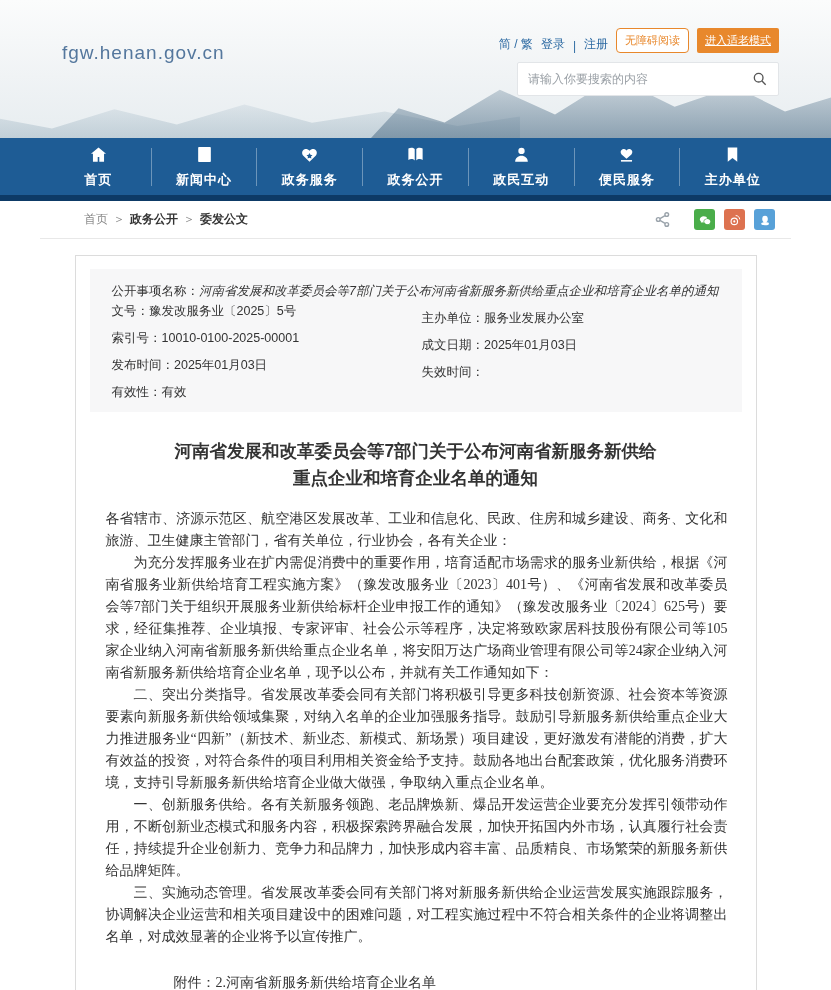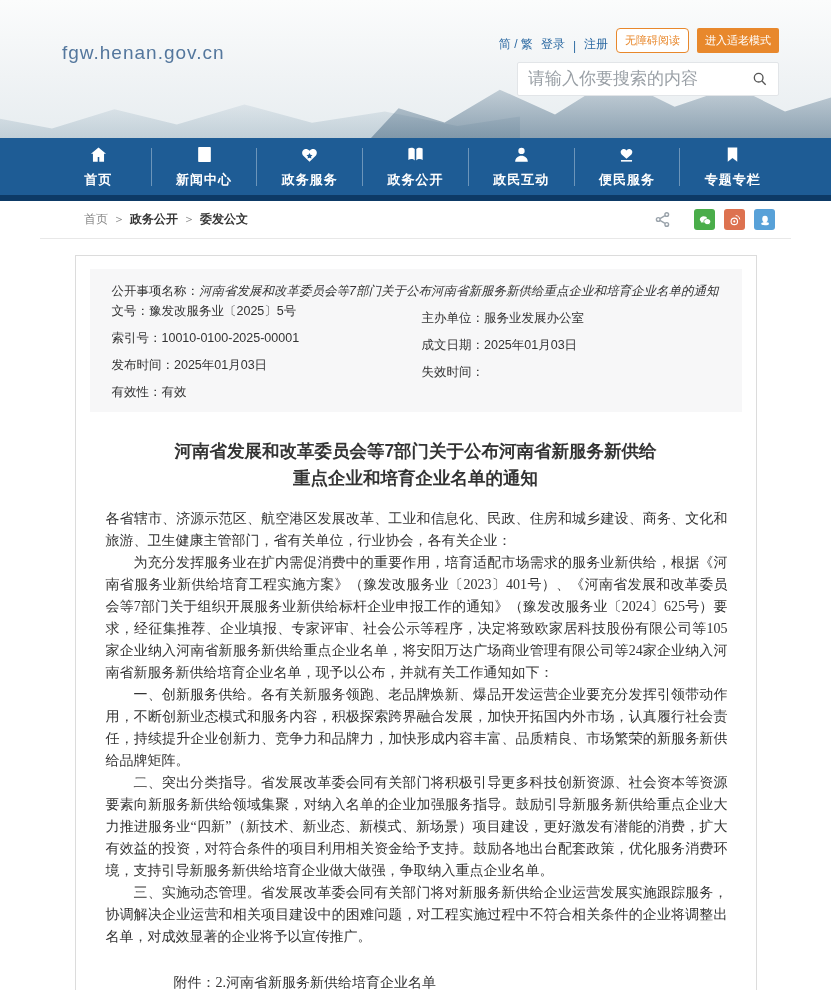--- a/index.html
+++ b/index.html
@@ -20,25 +20,25 @@
     text-shadow: 1px 1px 0 rgba(255,255,255,.8); }
   .site-domain { margin-top: 18px; font-size: 19px; color: #54779d; letter-spacing: 1px; }
   .header-right { position: absolute; top: 28px; right: 52px; width: 292px; }
   .top-row { display: flex; align-items: flex-end; justify-content: flex-end; gap: 8px;
     font-size: 12px; color: #2e6ba3; white-space: nowrap; }
   .top-link { color: #2e6ba3; cursor: pointer; }
   .top-sep { color: #2e6ba3; }
   .btn-access { height: 25px; line-height: 23px; padding: 0 8px; font-size: 11px; color: #e8882c;
     background: #fff; border: 1px solid #e8882c; border-radius: 4px; cursor: pointer; }
   .btn-elder { height: 25px; line-height: 25px; padding: 0 8px; font-size: 11px; color: #fff;
-    background: #e8882c; border: none; border-radius: 2px; cursor: pointer; }
+    background: #e8882c; border: none; border-radius: 2px; cursor: pointer; text-decoration: underline; }
   .search-box { margin-top: 9px; width: 262px; height: 34px; background: #fff;
     border: 1px solid #e2e5e8; border-radius: 2px; display: flex; align-items: center;
     padding: 0 10px; float: right; }
-  .search-input { flex: 1; border: none; outline: none; font-size: 17px; color: #4c1d95;
+  .search-input { flex: 1; border: none; outline: none; font-size: 12px; color: #4c1d95;
     background: transparent; font-family: inherit; }
   .search-input::placeholder { color: #9aa0a6; }
   .search-btn { background: none; border: none; cursor: pointer; display: flex; padding: 0; }
 
   
   .nav { height: 57px; background: #1e5c95; display: flex; align-items: center; padding: 0 46px; }
   .nav-item { flex: 1; display: flex; flex-direction: column; align-items: center; gap: 3px;
     cursor: pointer; }
   .nav-label { font-size: 13px; font-weight: bold; color: #fff; letter-spacing: 1px; }
   .nav-div { width: 1px; height: 38px; background: rgba(255,255,255,.35); }
@@ -150,21 +150,21 @@
           <path fill="#fff" d="M12 6.8c1.5-1.5 3.4-2 5-1.3 2.7 1 3.1 4.5 1.2 6.4L12 17.5l-6.2-5.6C3.9 10 4.3 6.5 7 5.5c1.6-.7 3.5-.2 5 1.3z"></path>
           <path fill="#fff" d="M5 19h14v2H5z"></path>
         </svg></span>
     <span class="nav-label">便民服务</span>
   </div>
   <div class="nav-div"></div>
   <div class="nav-item">
     <span><svg width="19" height="19" viewBox="0 0 24 24">
           <path fill="#fff" d="M6 3h12v18l-6-4.6L6 21z"></path>
         </svg></span>
-    <span class="nav-label">专题专栏</span>
+    <span class="nav-label">主办单位</span>
   </div>
 </div>
 <div class="nav-bottom"></div>
 
 <div class="bc-row">
   <div class="bc">
     <span class="crumb-home">首页</span>
     <span>＞</span>
     <span class="crumb-strong">政务公开</span>
     <span>＞</span>
@@ -223,22 +223,22 @@
     <div>
       <span class="meta-label">有效性：</span><span>有效</span>
     </div>
   </div>
 
   <div class="doc-title">河南省发展和改革委员会等7部门关于公布河南省新服务新供给重点企业和培育企业名单的通知</div>
 
   <div class="doc-body">
     <p class="salutation">各省辖市、济源示范区、航空港区发展改革、工业和信息化、民政、住房和城乡建设、商务、文化和旅游、卫生健康主管部门，省有关单位，行业协会，各有关企业：</p>
     <p>为充分发挥服务业在扩内需促消费中的重要作用，培育适配市场需求的服务业新供给，根据《河南省服务业新供给培育工程实施方案》（豫发改服务业〔2023〕401号）、《河南省发展和改革委员会等7部门关于组织开展服务业新供给标杆企业申报工作的通知》（豫发改服务业〔2024〕625号）要求，经征集推荐、企业填报、专家评审、社会公示等程序，决定将致欧家居科技股份有限公司等105家企业纳入河南省新服务新供给重点企业名单，将安阳万达广场商业管理有限公司等24家企业纳入河南省新服务新供给培育企业名单，现予以公布，并就有关工作通知如下：</p>
+    <p>二、突出分类指导。省发展改革委会同有关部门将积极引导更多科技创新资源、社会资本等资源要素向新服务新供给领域集聚，对纳入名单的企业加强服务指导。鼓励引导新服务新供给重点企业大力推进服务业“四新”（新技术、新业态、新模式、新场景）项目建设，更好激发有潜能的消费，扩大有效益的投资，对符合条件的项目利用相关资金给予支持。鼓励各地出台配套政策，优化服务消费环境，支持引导新服务新供给培育企业做大做强，争取纳入重点企业名单。</p>
     <p>一、创新服务供给。各有关新服务领跑、老品牌焕新、爆品开发运营企业要充分发挥引领带动作用，不断创新业态模式和服务内容，积极探索跨界融合发展，加快开拓国内外市场，认真履行社会责任，持续提升企业创新力、竞争力和品牌力，加快形成内容丰富、品质精良、市场繁荣的新服务新供给品牌矩阵。</p>
-    <p>二、突出分类指导。省发展改革委会同有关部门将积极引导更多科技创新资源、社会资本等资源要素向新服务新供给领域集聚，对纳入名单的企业加强服务指导。鼓励引导新服务新供给重点企业大力推进服务业“四新”（新技术、新业态、新模式、新场景）项目建设，更好激发有潜能的消费，扩大有效益的投资，对符合条件的项目利用相关资金给予支持。鼓励各地出台配套政策，优化服务消费环境，支持引导新服务新供给培育企业做大做强，争取纳入重点企业名单。</p>
     <p>三、实施动态管理。省发展改革委会同有关部门将对新服务新供给企业运营发展实施跟踪服务，协调解决企业运营和相关项目建设中的困难问题，对工程实施过程中不符合相关条件的企业将调整出名单，对成效显著的企业将予以宣传推广。</p>
     <div class="att-row">
       <span>附件：</span>
       <div class="att-items">
         <div>2.河南省新服务新供给培育企业名单</div>
       </div>
     </div>
   </div>
 </div>
 

